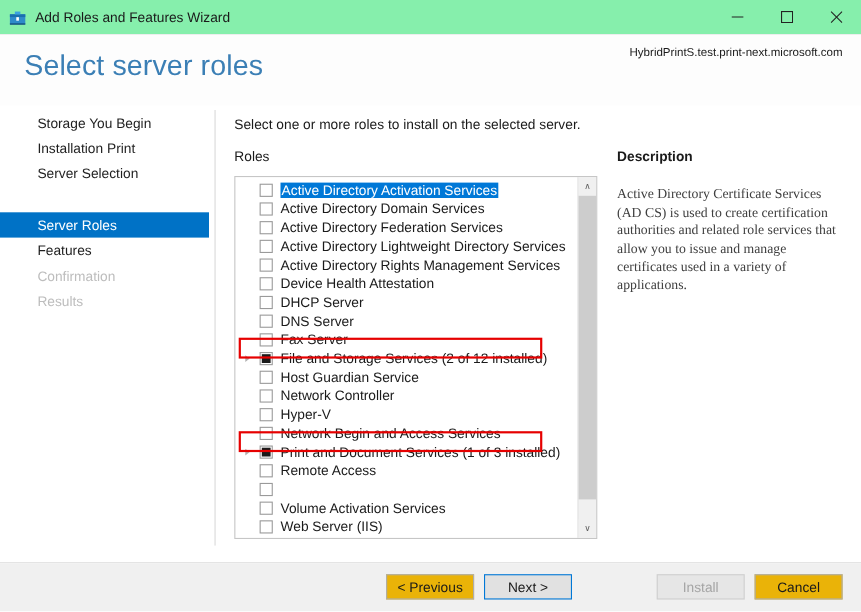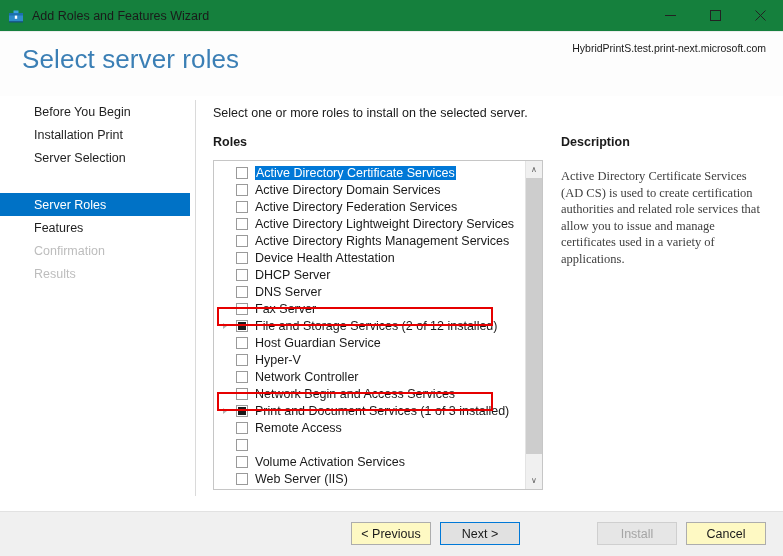--- a/index.html
+++ b/index.html
@@ -15,21 +15,21 @@
     color: #000000;
     overflow: hidden;
     position: relative;
   }
 
   
   .titlebar {
     position: absolute;
     left: 0; top: 0;
     width: 783px; height: 31px;
-    background: #15803d;
+    background: #86efac;
     display: flex;
     align-items: center;
   }
   .titlebar-icon {
     width: 16px; height: 16px;
     margin-left: 8px;
     position: relative;
     flex: none;
   }
   .titlebar-text {
@@ -131,21 +131,21 @@
     position: absolute;
     left: 18px; top: 6px;
     font-size: 12.5px;
     color: #1a1a1a;
     white-space: nowrap;
   }
   .roles-label {
     position: absolute;
     left: 18px; top: 35px;
     font-size: 12.5px;
-    font-weight: bold;
+    font-weight: normal;
     color: #1a1a1a;
   }
   .desc-label {
     position: absolute;
     left: 366px; top: 35px;
     font-size: 12.5px;
     font-weight: bold;
     color: #1a1a1a;
   }
   .desc-body {
@@ -274,21 +274,21 @@
   }
   .footer-buttons {
     position: absolute;
     right: 17px; top: 10px;
     display: flex;
     gap: 9px;
   }
   .btn {
     width: 80px; height: 23px;
     border: 1px solid #adadad;
-    background: #fef9c3;
+    background: #eab308;
     font-family: "Liberation Sans", sans-serif;
     font-size: 12.5px;
     color: #1a1a1a;
     display: flex;
     align-items: center;
     justify-content: center;
     box-sizing: border-box;
     cursor: default;
   }
   .btn.focused {
@@ -340,21 +340,21 @@
 
 <div class="header">
   <div class="page-title">Select server roles</div>
   <div class="dest-wrap">
     <div class="dest-server">HybridPrintS.test.print-next.microsoft.com</div>
   </div>
 </div>
 
 <div class="sidebar" id="sidebar">
     <div class="nav-item">
-      <span>Before You Begin</span>
+      <span>Storage You Begin</span>
     </div>
     <div class="nav-item">
       <span>Installation Print</span>
     </div>
     <div class="nav-item">
       <span>Server Selection</span>
     </div>
     <div class="nav-item active">
       <span>Server Roles</span>
     </div>
@@ -374,21 +374,21 @@
   <div class="instruction">Select one or more roles to install on the selected server.</div>
   <div class="roles-label">Roles</div>
   <div class="desc-label">Description</div>
   <div class="desc-body">Active Directory Certificate Services (AD CS) is used to create certification authorities and related role services that allow you to issue and manage certificates used in a variety of applications.</div>
 
   <div class="roles-box">
     <div class="roles-list" id="roles-list">
         <div class="role-row">
           <span class="expander"></span>
           <span class="cb"></span>
-          <span class="role-text selected">Active Directory Certificate Services</span>
+          <span class="role-text selected">Active Directory Activation Services</span>
         </div>
         <div class="role-row">
           <span class="expander"></span>
           <span class="cb"></span>
           <span class="role-text">Active Directory Domain Services</span>
         </div>
         <div class="role-row">
           <span class="expander"></span>
           <span class="cb"></span>
           <span class="role-text">Active Directory Federation Services</span>
@@ -431,26 +431,26 @@
           <span class="role-text">File and Storage Services (2 of 12 installed)</span>
         </div>
         <div class="role-row">
           <span class="expander"></span>
           <span class="cb"></span>
           <span class="role-text">Host Guardian Service</span>
         </div>
         <div class="role-row">
           <span class="expander"></span>
           <span class="cb"></span>
+          <span class="role-text">Network Controller</span>
+        </div>
+        <div class="role-row">
+          <span class="expander"></span>
+          <span class="cb"></span>
           <span class="role-text">Hyper-V</span>
-        </div>
-        <div class="role-row">
-          <span class="expander"></span>
-          <span class="cb"></span>
-          <span class="role-text">Network Controller</span>
         </div>
         <div class="role-row">
           <span class="expander"></span>
           <span class="cb"></span>
           <span class="role-text">Network Begin and Access Services</span>
         </div>
         <div class="role-row">
           <span class="expander">
             <span class="tri"></span>
           </span>

